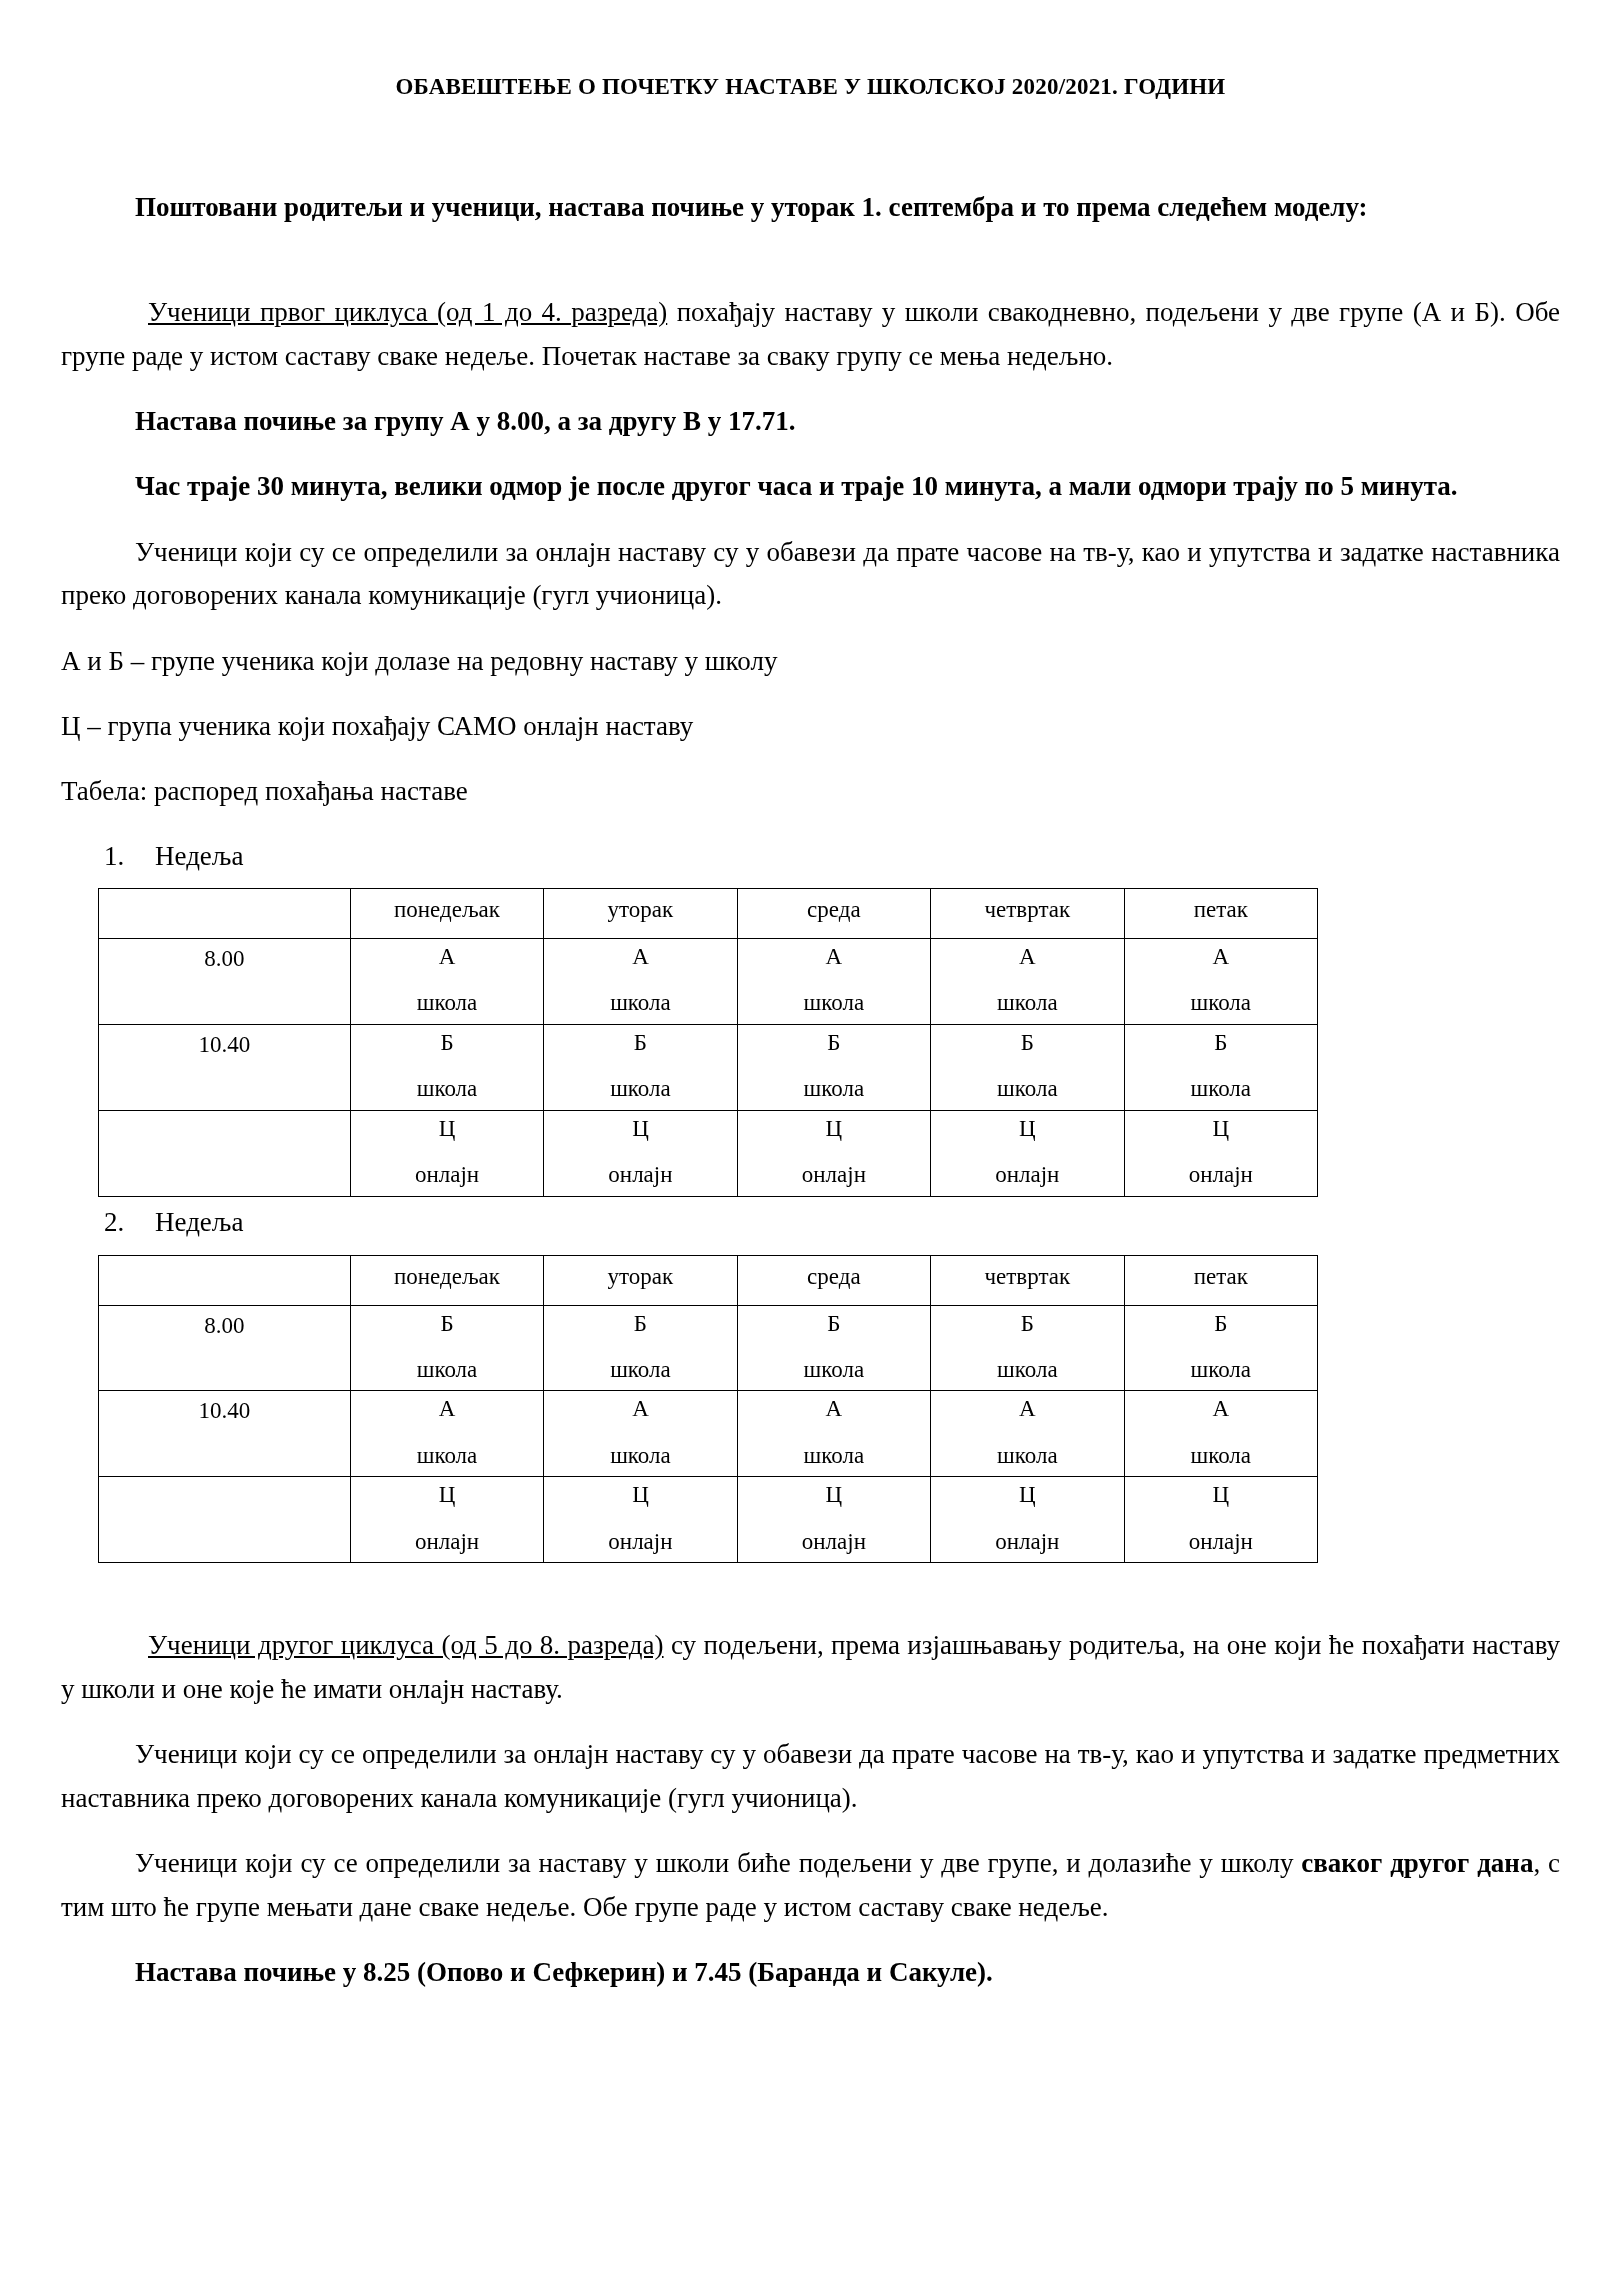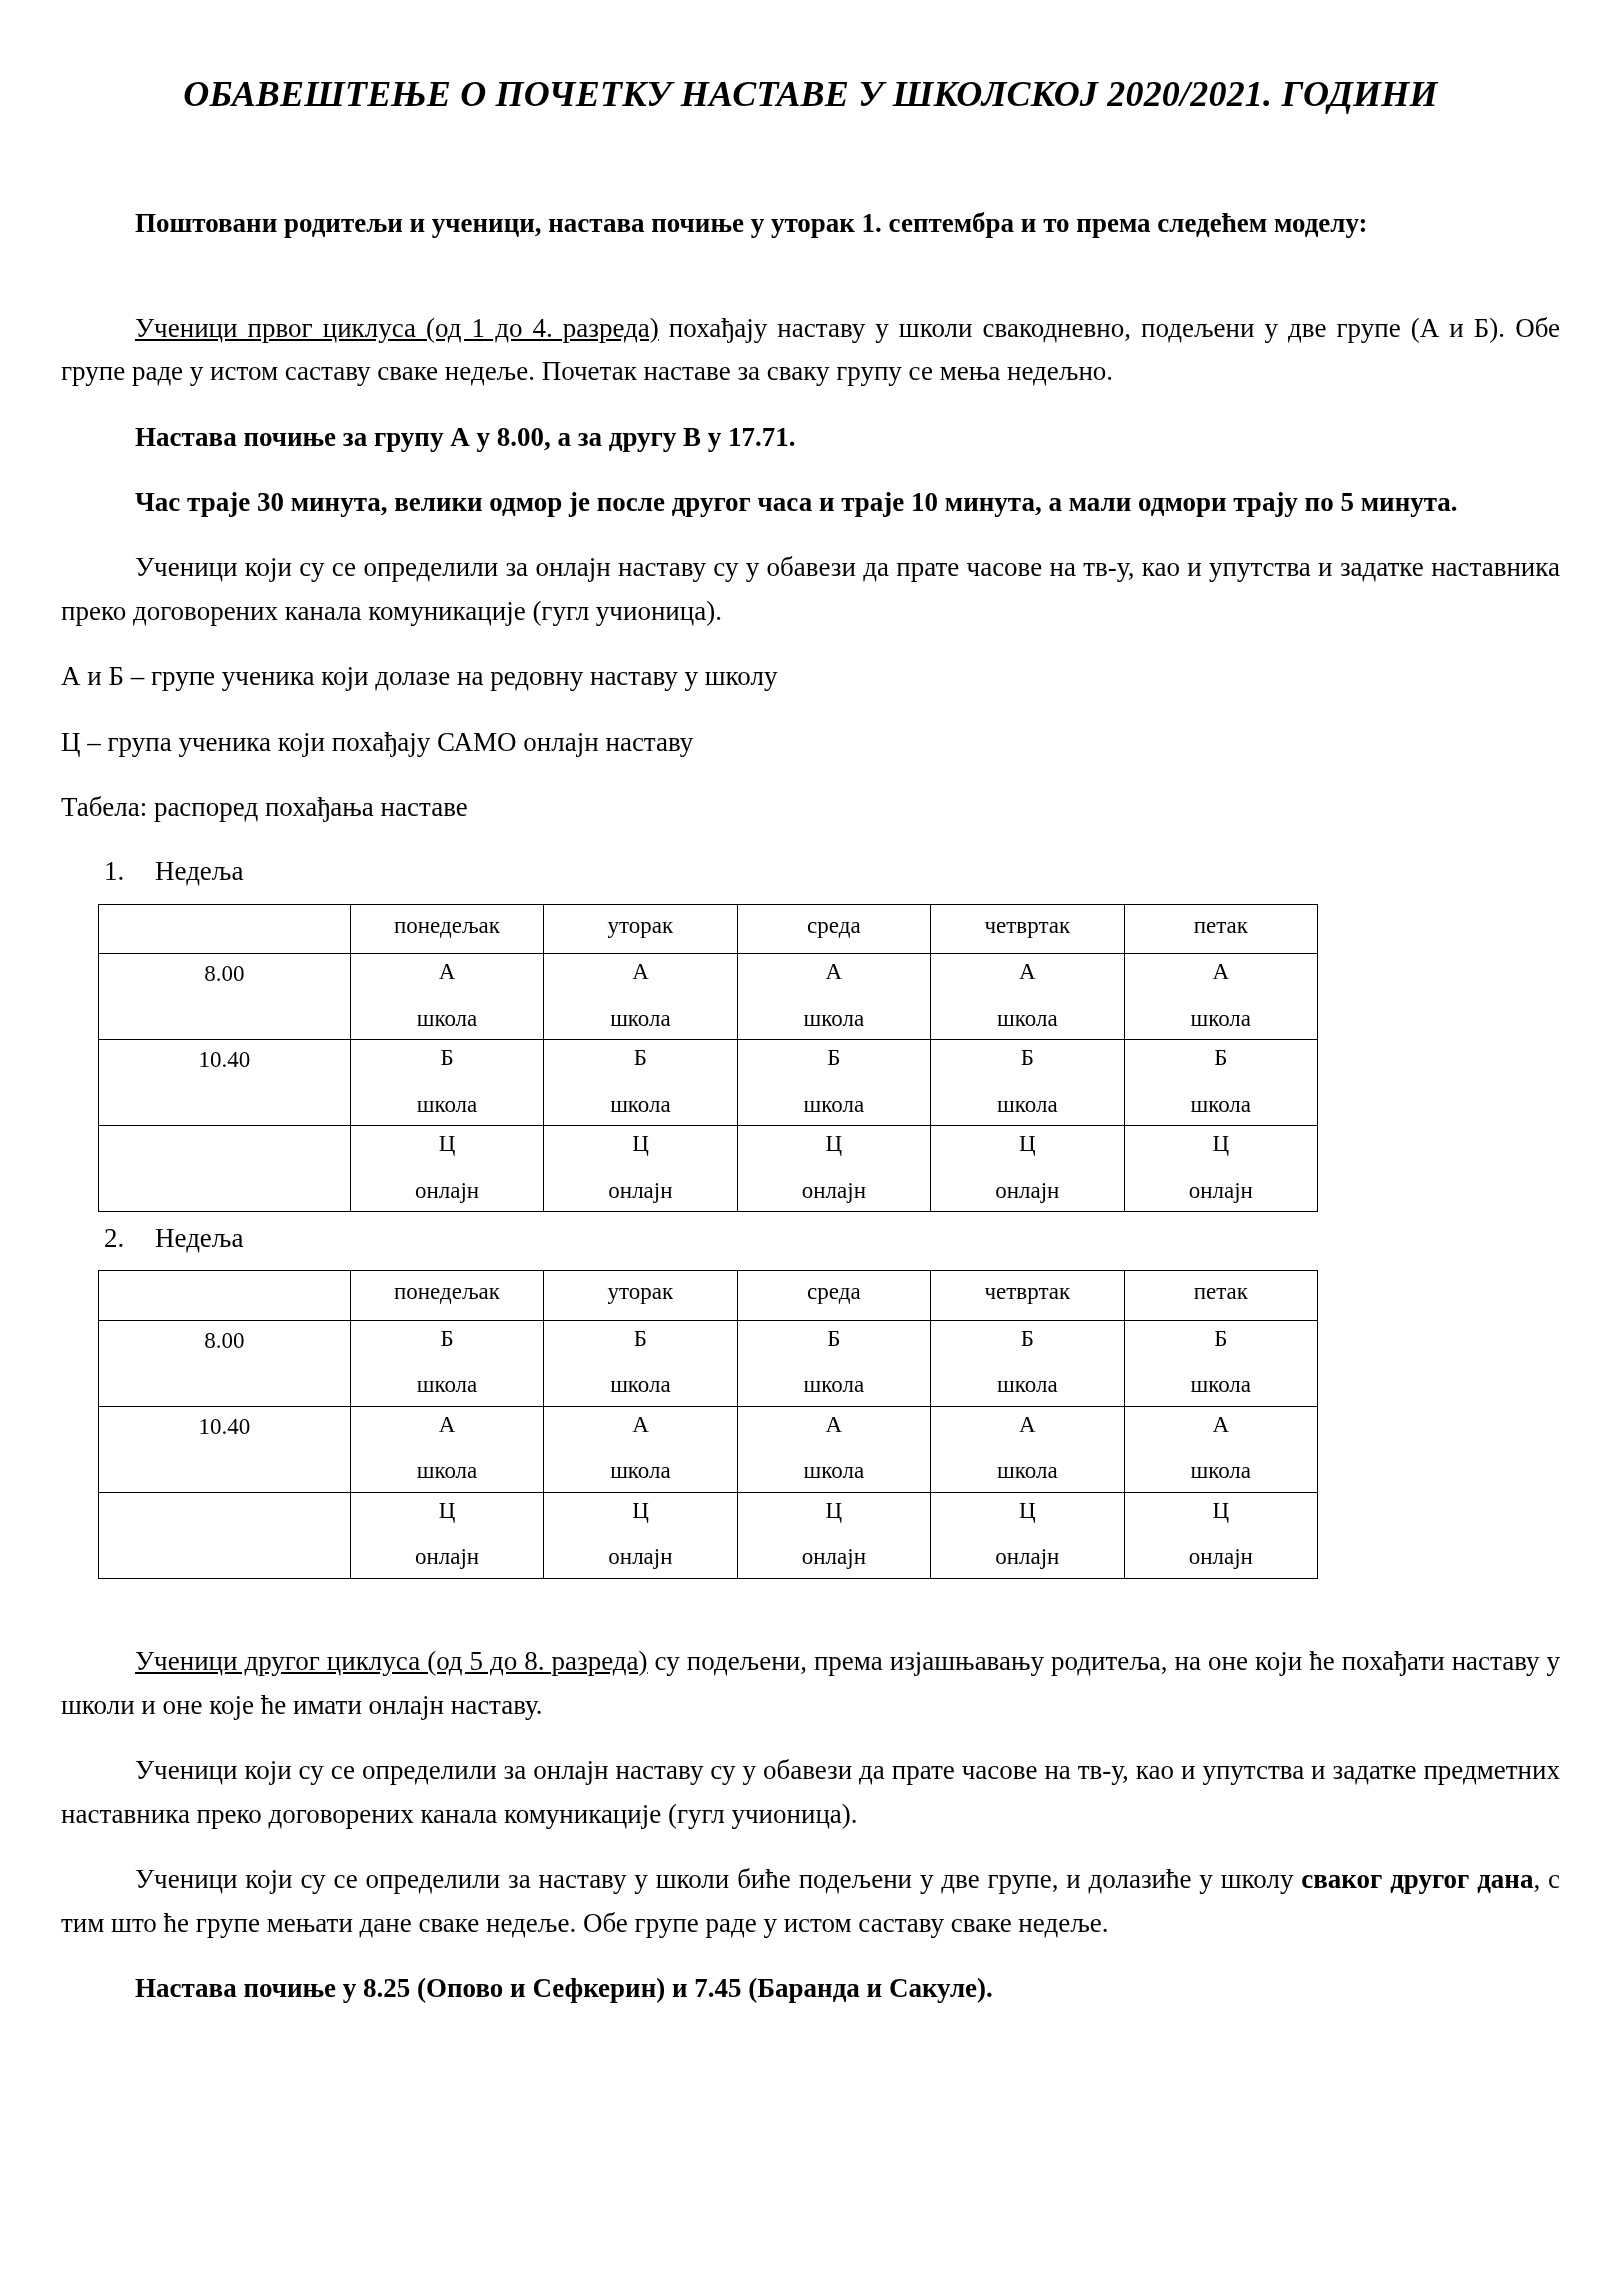--- a/index.html
+++ b/index.html
@@ -20,26 +20,25 @@
     width: 1621px;
     height: 2293px;
     box-sizing: border-box;
     padding: 59px 61px 0 61px;
     background: #ffffff;
   }
 
   
   .doc-title {
     text-align: center;
-    font-size: 36px;
+    font-size: 23px;
     font-weight: bold;
     line-height: 1.2;
     margin: 13.7px 0 0 0;
     letter-spacing: 0.2px;
-    font-style: italic;
   }
 
   
   .para {
     font-size: 27px;
     line-height: 1.62;
     margin: 0;
     text-align: justify;
   }
   .para.indent {
@@ -48,21 +47,21 @@
   .para.bold {
     font-weight: bold;
   }
   .para.noindent {
     text-indent: 0;
   }
   .spacer-sm { height: 21.6px; }
   .spacer-lg { height: 61px; }
   .spacer-xl { height: 86px; }
 
-  .u { text-decoration: underline; }
+  .u { text-decoration: underline; margin-left: 13px; }
   b.inline { font-weight: bold; }
 
   
   .list-item {
     font-size: 27px;
     line-height: 1.5;
     margin: 0 0 0 0;
     padding-left: 43px;
     position: relative;
   }

